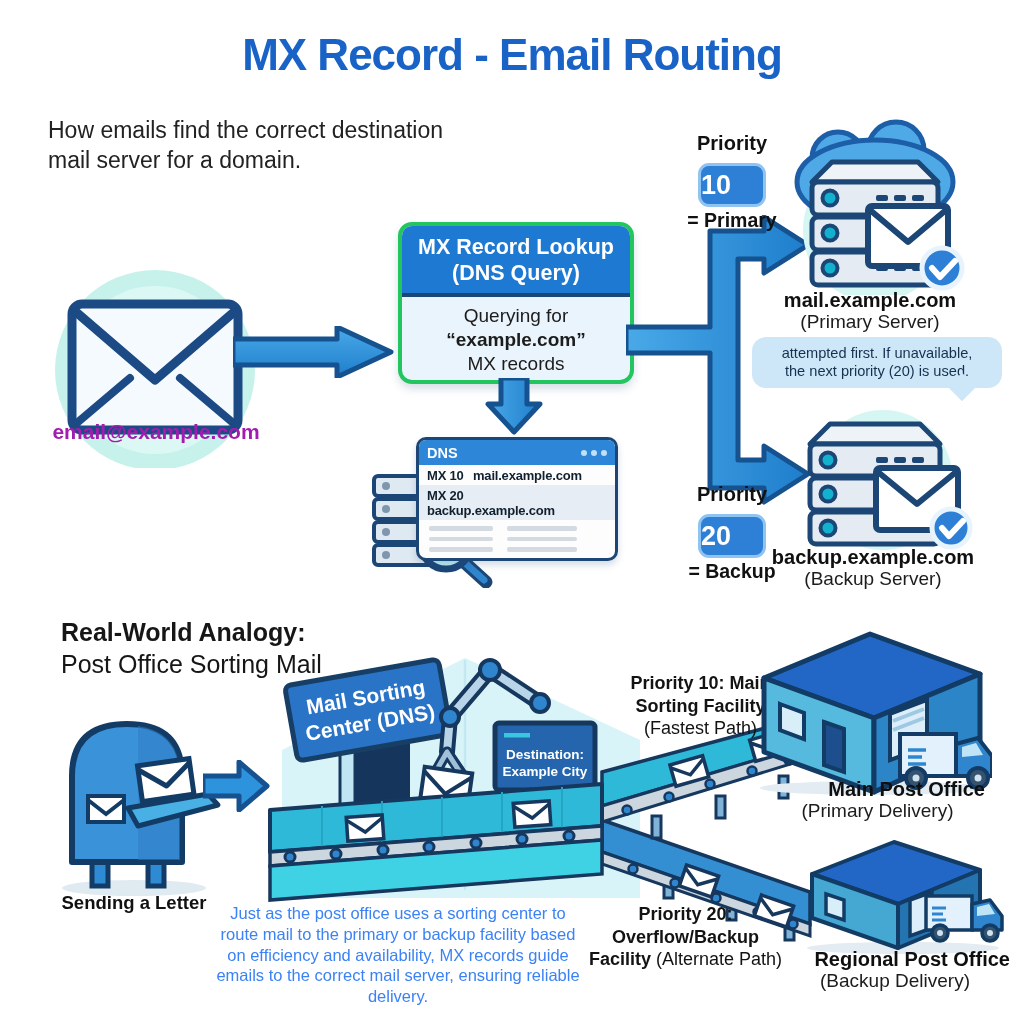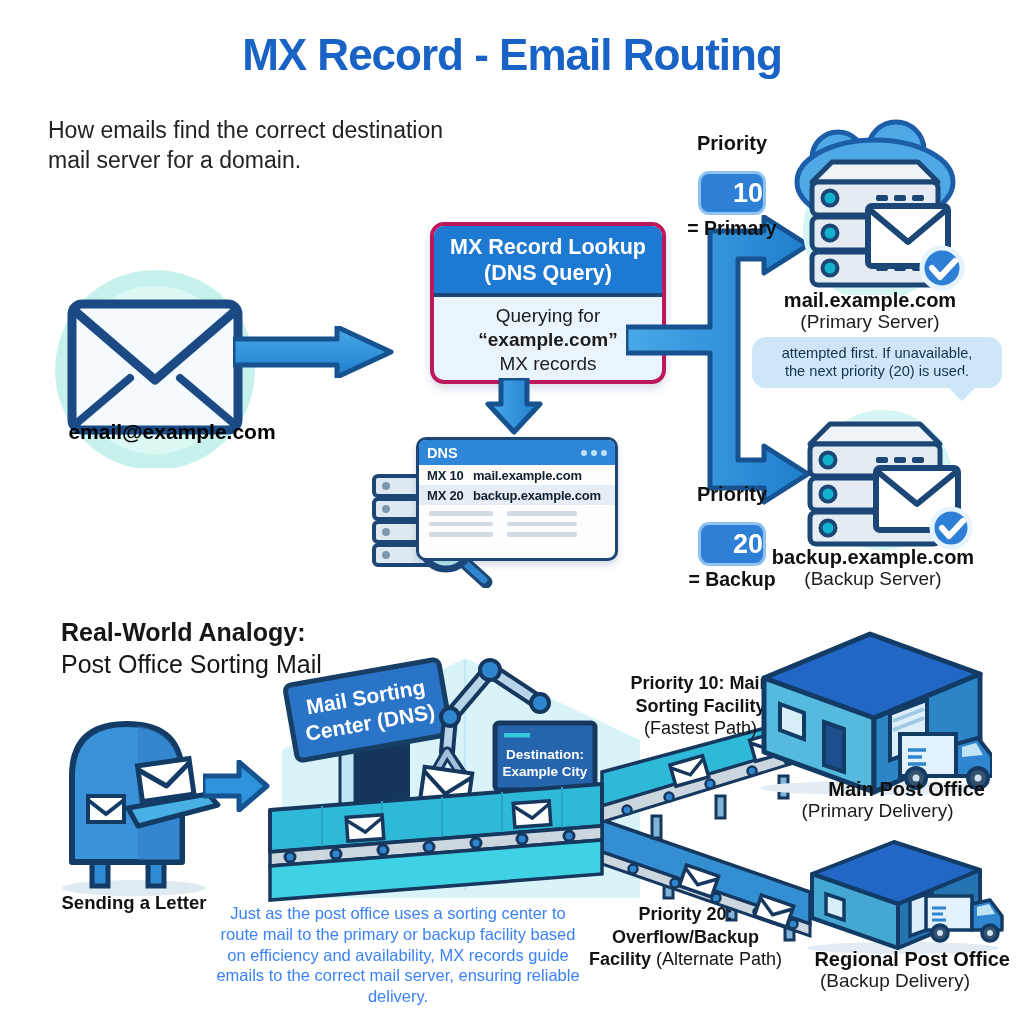--- a/index.html
+++ b/index.html
@@ -5,44 +5,44 @@
   html,body{margin:0;padding:0;background:#fff;}
   #canvas{position:relative;width:1024px;height:1024px;background:#ffffff;overflow:hidden;
           font-family:"Liberation Sans",sans-serif;color:#1e1e1e;}
   .abs{position:absolute;}
   .bold{font-weight:bold;}
 
   .title{left:0;top:30px;width:1024px;text-align:center;font-size:44px;font-weight:bold;
          color:#1a63c6;letter-spacing:-1px;}
   .intro{left:48px;top:116px;width:460px;font-size:23px;line-height:1.3;color:#222;}
 
-  .sender-label{left:44px;top:420px;width:256px;font-size:21px;font-weight:bold;color:#000000;text-align:center;}
-
-  .lookup-box{left:398px;top:222px;width:228px;height:154px;border:4px solid #be185d;border-radius:14px;
-              background:#e9f4fc;box-shadow:0 5px 8px rgba(40,80,130,.18);overflow:hidden;margin-left:32px;}
+  .sender-label{left:28px;top:420px;width:256px;font-size:21px;font-weight:bold;color:#a21caf;text-align:center;}
+
+  .lookup-box{left:398px;top:222px;width:228px;height:154px;border:4px solid #22c55e;border-radius:14px;
+              background:#e9f4fc;box-shadow:0 5px 8px rgba(40,80,130,.18);overflow:hidden;}
   .lookup-head{background:#1e79d2;color:#fff;font-weight:bold;font-size:21.5px;line-height:1.22;
                text-align:center;padding:8px 4px 7px;border-bottom:4px solid #1b4676;}
   .lookup-body{font-size:19px;line-height:1.25;text-align:center;padding-top:7px;color:#1c1c1c;}
 
   .dns-window{left:416px;top:437px;width:196px;height:118px;border:3.5px solid #1b4676;border-radius:10px;
               background:#fdfdfd;overflow:hidden;box-shadow:0 4px 7px rgba(40,80,130,.2);}
   .dns-bar{height:25px;background:#2e86d8;display:flex;align-items:center;padding:0 8px;justify-content:center;}
   .dns-bar .t{color:#fff;font-weight:bold;font-size:14.5px;flex:1;}
   .dns-dot{width:6px;height:6px;border-radius:50%;background:#bfe0f7;margin-left:4px;}
   .dns-row{display:flex;font-size:13px;font-weight:bold;color:#10202f;padding:3px 8px 2px;letter-spacing:-.2px;}
   .dns-row .p{width:46px;}
-  .dns-row.hl{background:#e7edf4;}
+  .dns-row.hl{background:#e7edf4;flex-direction:column;}
   .ph-row{display:flex;gap:14px;padding:6px 10px 0;}
   .ph{height:4.5px;border-radius:2px;background:#d3dae1;}
   .ph.a{width:64px;} .ph.b{width:70px;}
 
   .prio{width:128px;text-align:center;}
   .prio .lab{font-size:20px;font-weight:bold;color:#111;}
-  .prio .badge{width:62px;height:38px;margin:16px auto 2px;background:#2e7fd6;border:3px solid #8ec3f2;
-               border-radius:11px;color:#fff;font-weight:bold;font-size:27px;line-height:38px;text-align:right;}
+  .prio .badge{width:62px;height:38px;margin:8px auto 2px;background:#2e7fd6;border:3px solid #8ec3f2;
+               border-radius:11px;color:#fff;font-weight:bold;font-size:27px;line-height:38px;text-align:left;}
   .prio .mean{font-size:19.5px;font-weight:bold;color:#111;}
 
   .host{font-size:20px;font-weight:bold;color:#101010;text-align:center;}
   .role{font-size:19px;color:#1c1c1c;text-align:center;}
 
   .bubble{left:752px;top:337px;width:238px;background:#cde7f8;border-radius:14px;padding:7px 6px 8px;
           font-size:14.6px;line-height:1.24;color:#15314e;text-align:center;}
   .bubble-tail{left:200px;bottom:-9px;width:20px;height:20px;background:#cde7f8;transform:rotate(45deg);}
 
   .analogy-head{left:61px;top:617px;font-size:25px;line-height:1.26;color:#161616;}

